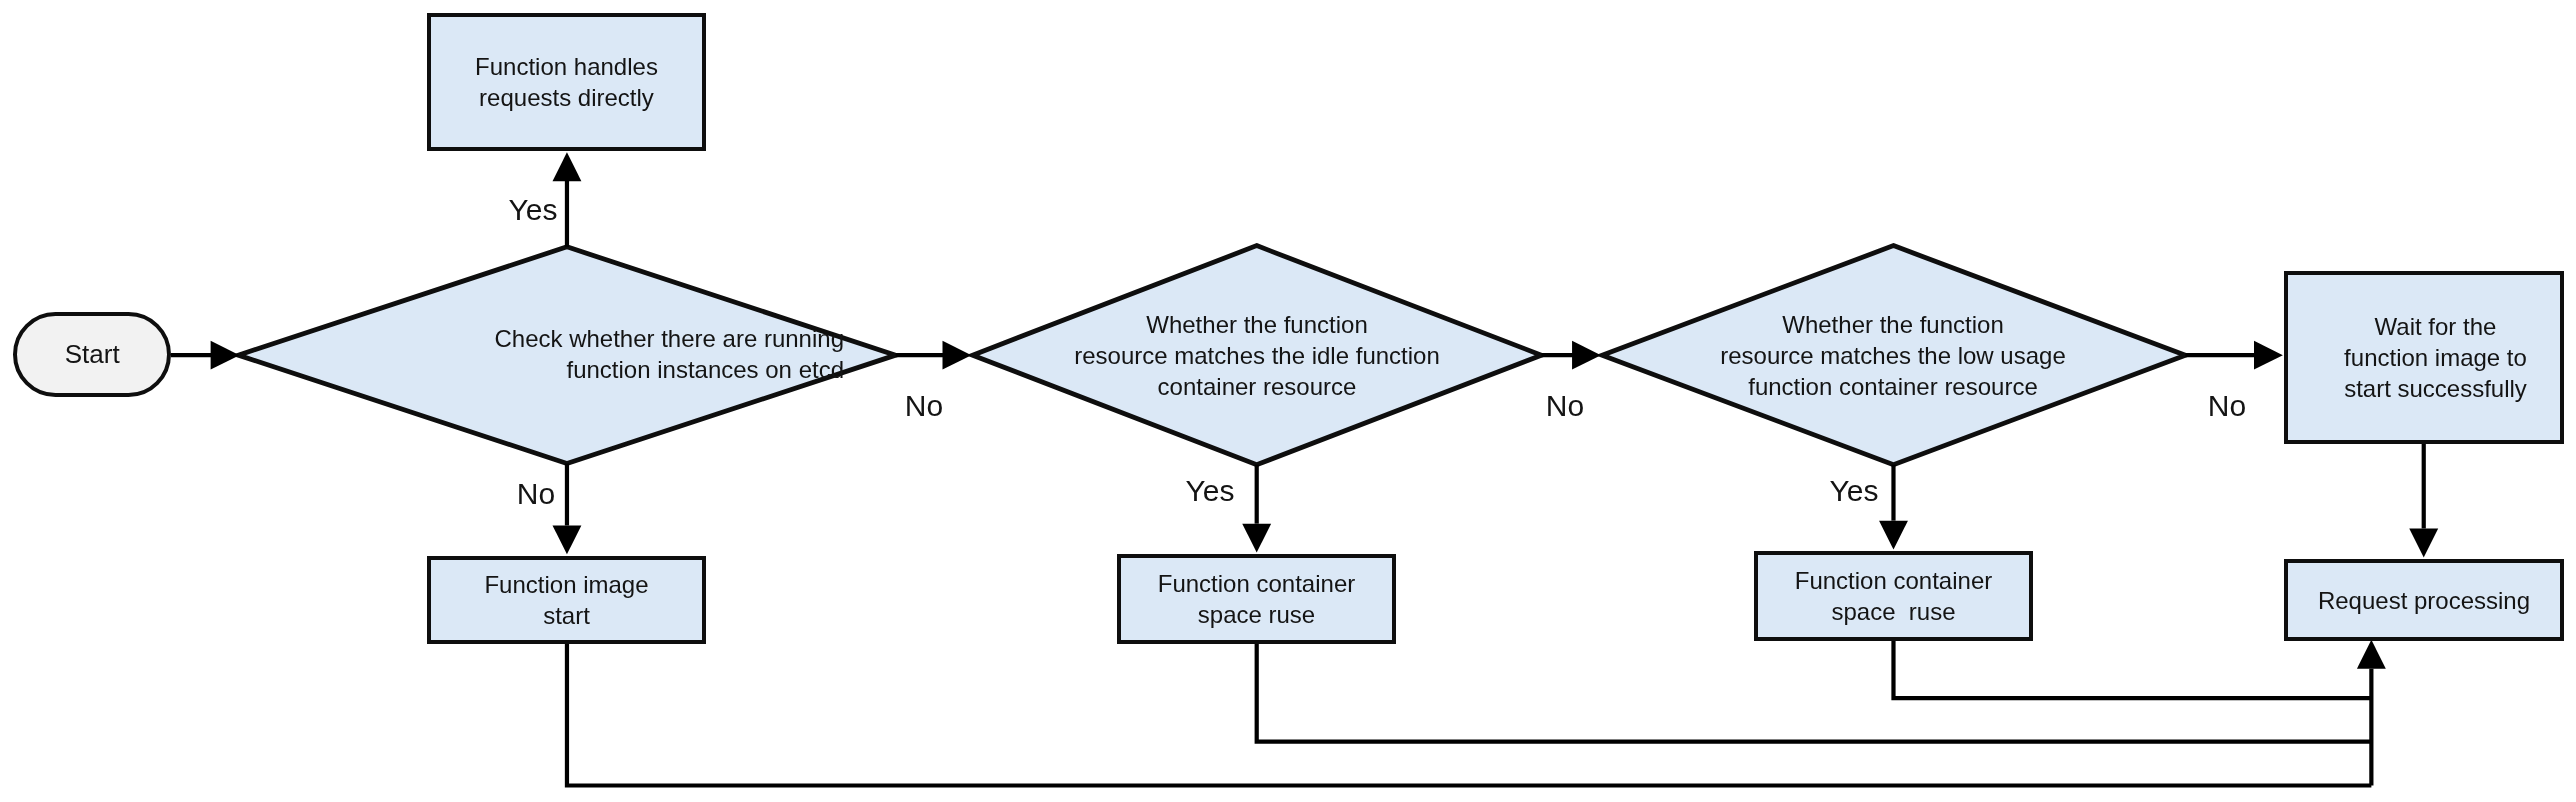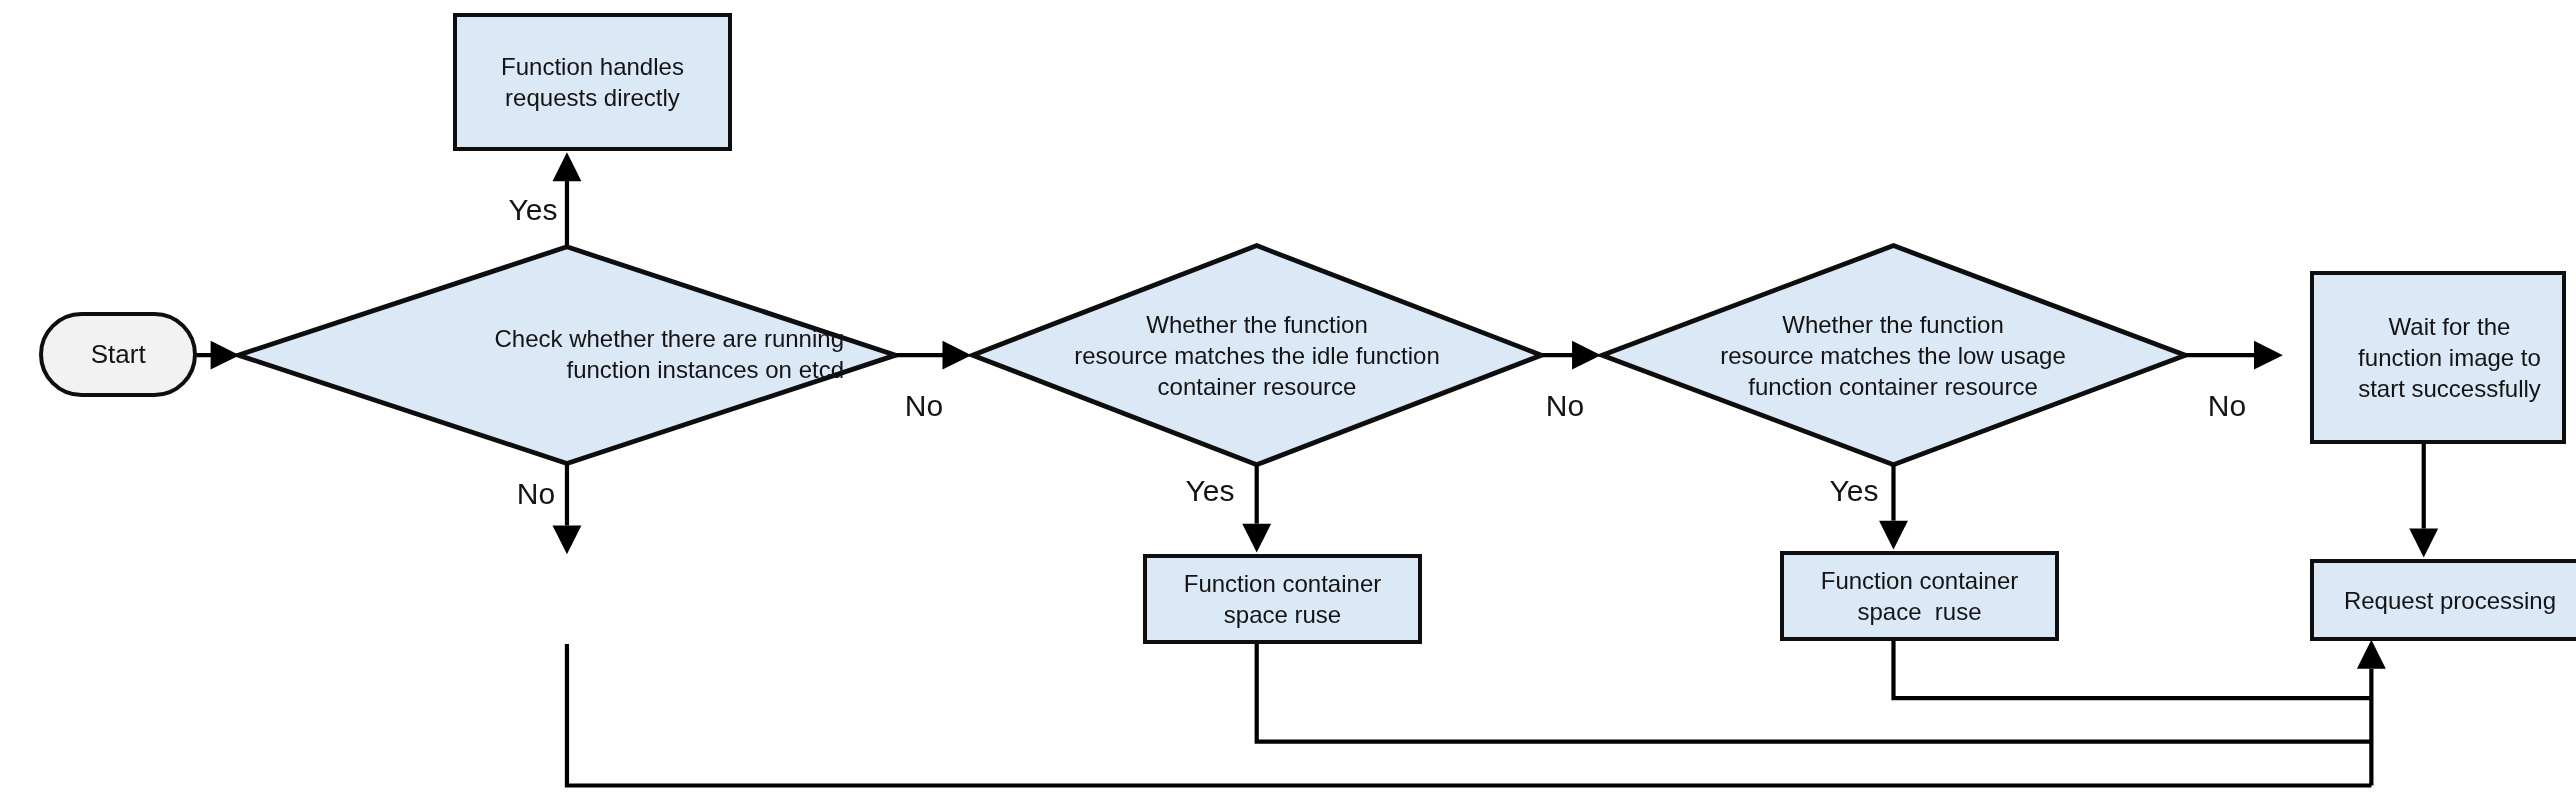--- a/index.html
+++ b/index.html
@@ -4,21 +4,21 @@
 <style>
   html,body{margin:0;padding:0;background:#ffffff;}
   .canvas{
     position:relative;width:2576px;height:803px;background:#ffffff;
     font-family:"Liberation Sans",sans-serif;color:#141414;overflow:hidden;
   }
   .layer{position:absolute;left:0;top:0;}
   .node{
     position:absolute;box-sizing:border-box;
     display:flex;align-items:center;justify-content:center;
-    text-align:center;font-size:24px;line-height:31px;white-space:pre-wrap;margin-left:26px;
+    text-align:center;font-size:24px;line-height:31px;white-space:pre-wrap;
   }
   .rect{background:#dbe8f6;border:4.2px solid #0e0e0e;}
   .pill{background:#f2f2f2;border:4.2px solid #0e0e0e;border-radius:51px;font-size:26px;}
   .dlabel{
     position:absolute;transform:translate(-50%,-50%);
     text-align:center;font-size:24px;line-height:31px;white-space:pre-wrap;
   }
   .elabel{
     position:absolute;transform:translate(-50%,-50%);
     font-size:30px;line-height:26.5px;
@@ -74,32 +74,36 @@
 
   <div class="node pill" style="left:13.2px;top:312px;width:158px;height:85px;">
     <span>Start</span>
   </div>
 
   <div class="node rect" style="left:427px;top:13.2px;width:279px;height:138px;">
     <span>Function handles
 requests directly</span>
   </div>
 
+  <div class="node rect" style="left:427px;top:556px;width:279px;height:88px;">
+    <span>Function image
+start</span>
+  </div>
 
   <div class="node rect" style="left:1117px;top:554px;width:279px;height:90px;">
     <span>Function container
 space ruse</span>
   </div>
 
   <div class="node rect" style="left:1754px;top:551px;width:279px;height:90px;">
     <span>Function container
 space  ruse</span>
   </div>
 
-  <div class="node rect" style="left:2284px;top:271px;width:256px;height:173px;padding-left:23px;">
+  <div class="node rect" style="left:2284px;top:271px;width:280px;height:173px;padding-left:23px;">
     <span>Wait for the
 function image to
 start successfully</span>
   </div>
 
   <div class="node rect" style="left:2284px;top:559px;width:280px;height:82px;">
     <span>Request processing</span>
   </div>
 
   <div class="dlabel" style="left:567px;top:354px;width:554px;text-align:right;">Check whether there are running

